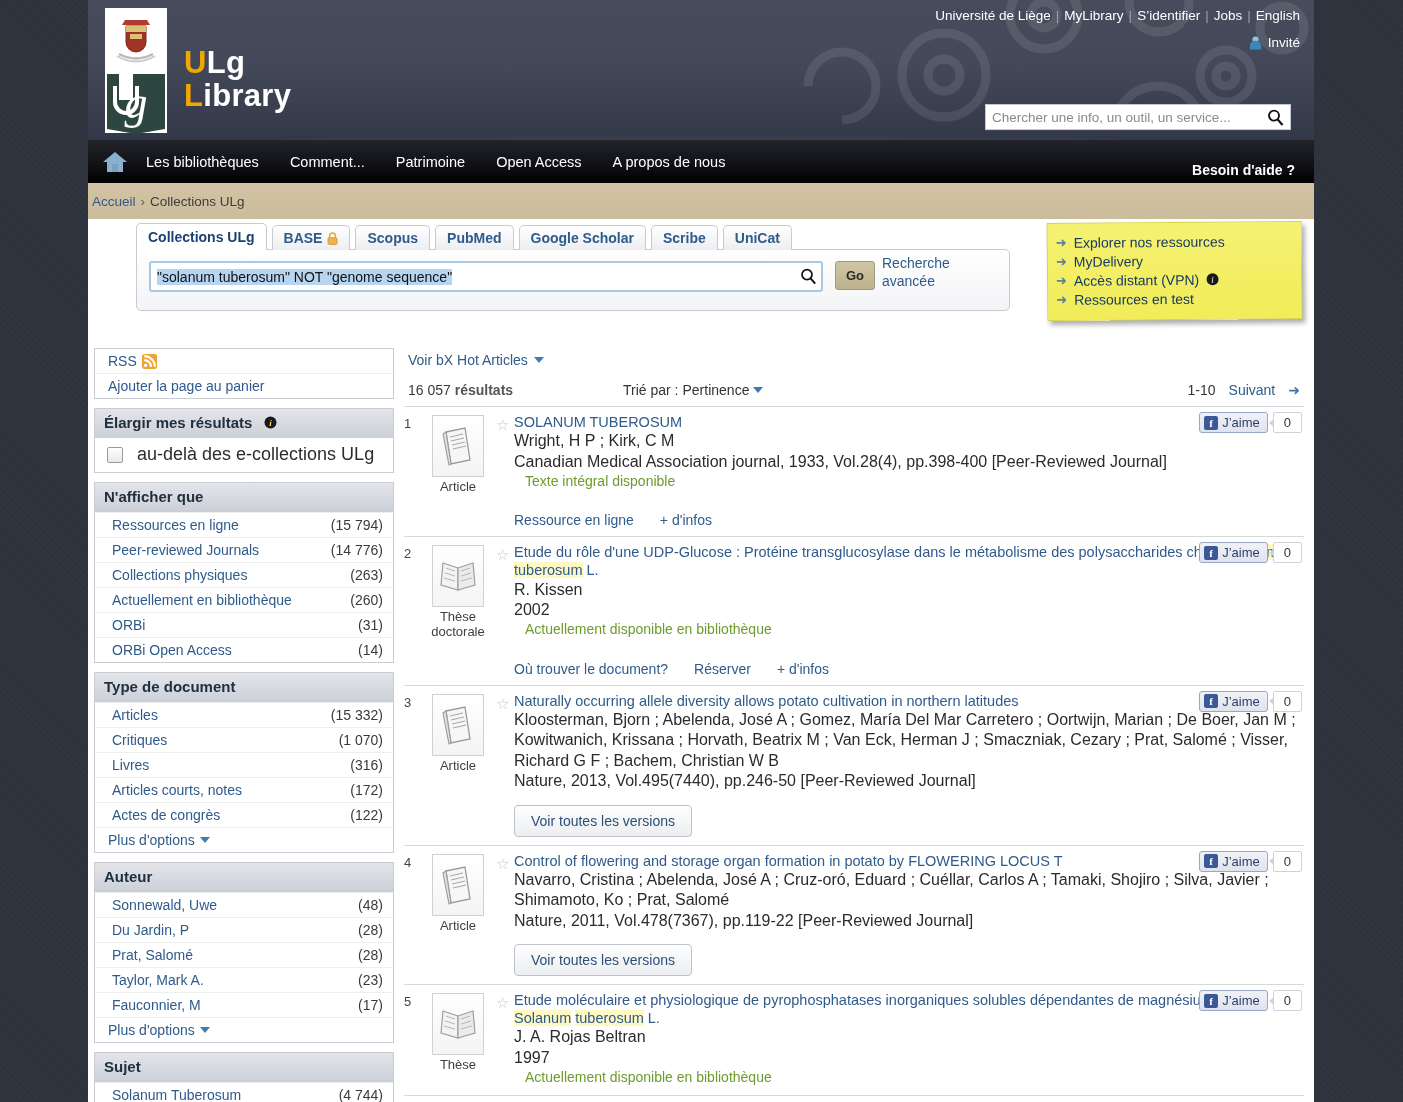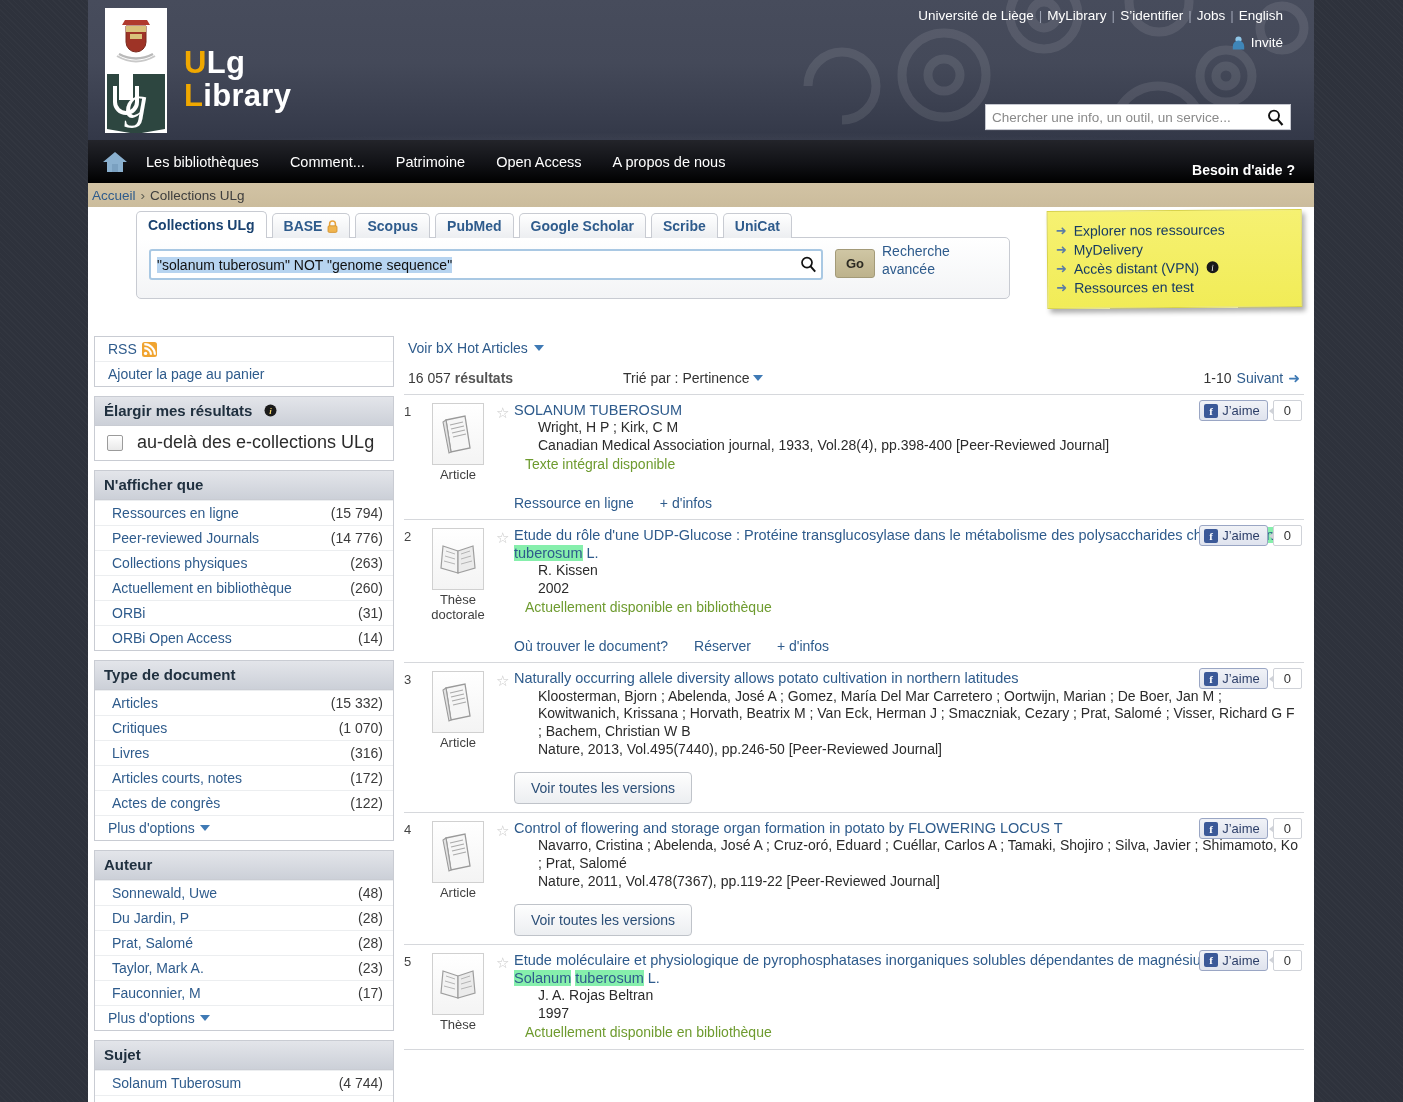--- a/index.html
+++ b/index.html
@@ -88,21 +88,21 @@
   .logo-text .l1, .logo-text .l2 {
     font-size: 31px;
     font-weight: bold;
     color: #ffffff;
     letter-spacing: 0.3px;
   }
   .logo-text .accent { color: #f0a800; }
 
   .top-links {
     position: absolute;
-    right: 31px;
+    right: 14px;
     top: 8px;
     color: #ffffff;
     font-size: 13.5px;
     text-align: right;
   }
   .top-links a {
     color: #ffffff;
     text-decoration: none;
   }
   .top-links .sep { color: #9aa0b0; margin: 0 5px; }
@@ -170,21 +170,21 @@
     position: absolute;
     right: 19px;
     margin-right: 0;
     font-weight: bold;
     font-size: 14px;
     margin-top: 16px;
   }
 
   
   .breadcrumb {
-    height: 24px;
+    height: 36px;
     background: #cfc0a0;
     background: linear-gradient(180deg, #d2c3a4 0%, #cbbc9c 100%);
     display: flex;
     align-items: center;
     padding-left: 4px;
     font-size: 13.5px;
     color: #3d3d3d;
   }
   .breadcrumb a { color: #2e5b8c; text-decoration: none; }
   .breadcrumb .chev { margin: 0 5px; color: #5d5d52; }
@@ -412,21 +412,21 @@
     align-items: center;
     border-bottom: 1px solid #d6d8dc;
     padding: 14px 4px 8px 4px;
     font-size: 14px;
     color: #333;
   }
   .res-count { width: 215px; color: #3a3a3a; }
   .res-count b { color: #555; }
   .res-sort { flex: 1; display: flex; align-items: center; gap: 4px; }
   .res-sort .sv { color: #333; }
-  .res-pag { color: #333; display: flex; align-items: center; gap: 5px; }
+  .res-pag { color: #333; display: flex; align-items: center; gap: 13px; }
   .res-pag a { color: #2e5b8c; text-decoration: none; }
   .arrow-r { color: #3f7ab5; font-size: 14px; }
 
   .result {
     display: flex;
     border-bottom: 1px solid #d6d8dc;
     padding: 6px 0 8px 0;
     position: relative;
   }
   .r-num {
@@ -466,26 +466,25 @@
     flex: 1 1 auto;
     min-width: 0;
     padding-right: 6px;
   }
   .r-title {
     font-size: 14.5px;
     color: #2e5b8c;
     line-height: 1.25;
     cursor: pointer;
   }
-  .r-title .hl { background: #86efac; }
+  .r-title .hl { background: #fef9c3; }
   .r-auth, .r-src, .r-year {
-    font-size: 14px;
+    font-size: 16px;
     color: #2b2b2b;
     line-height: 1.28;
-    margin-left: 24px;
   }
   .r-avail {
     font-size: 14px;
     color: #6e9b2f;
     line-height: 1.3;
     margin-left: 11px;
   }
   .r-actions {
     margin-top: 22px;
     display: flex;

